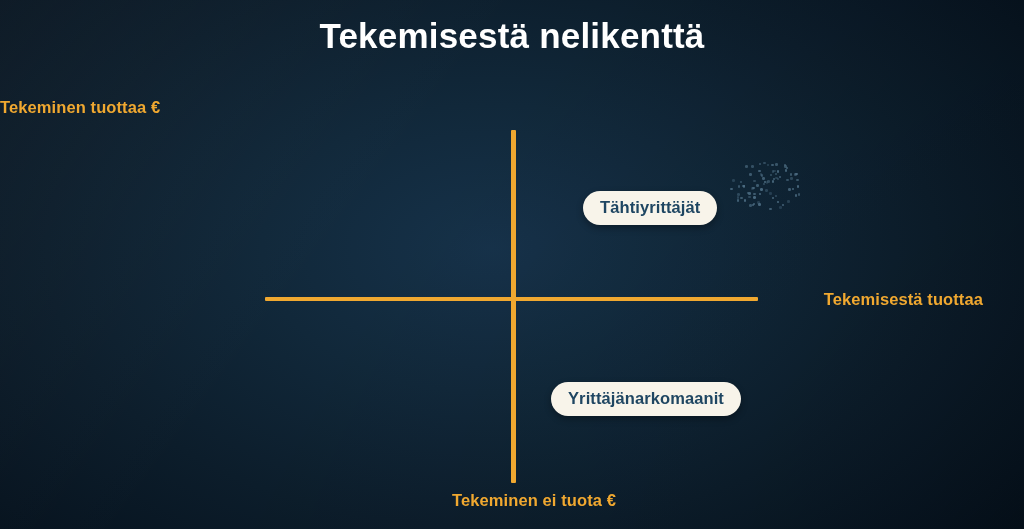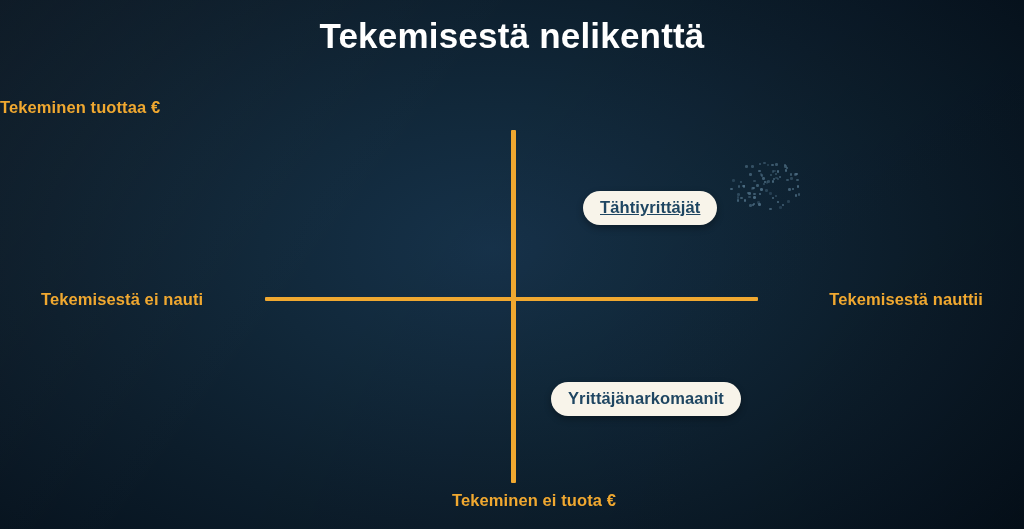--- a/index.html
+++ b/index.html
@@ -79,21 +79,21 @@
     font-size:16.5px;
     font-weight:bold;
     letter-spacing:0.1px;
     padding:7px 17px 9px 17px;
     border-radius:999px;
     white-space:nowrap;
     box-shadow:0 3px 7px rgba(0,0,0,0.33);
     line-height:1.12;
   }
   #pill-q2 { left:272px; top:191px; }   
-  #pill-q1 { left:583px; top:191px;text-decoration:underline; }   
+  #pill-q1 { left:583px; top:191px; }   
   #pill-q3 { left:306px; top:382px; }   
   #pill-q4 { left:551px; top:382px; }   
 
   
   #dot-cluster {
     position:absolute;
     left:726px;
     top:158px;
     width:78px;
     height:52px;
@@ -114,22 +114,21 @@
 
   <div id="sheen"></div>
 
   <h1 id="title">Tekemisestä nelikenttä</h1>
 
   <div class="axis" id="axis-vertical"></div>
   <div class="axis" id="axis-horizontal"></div>
 
   <div class="axis-label" id="label-top">Tekeminen tuottaa €</div>
   <div class="axis-label" id="label-bottom">Tekeminen ei tuota €</div>
-  <div class="axis-label" id="label-left">Tekemisestä ei nauti</div>
-  <div class="axis-label" id="label-right">Tekemisestä nauttii</div>
+  <div class="axis-label" id="label-right">Tekemisestä tuottaa</div>
 
   <div class="pill" id="pill-q1">Tähtiyrittäjät</div>
   <div class="pill" id="pill-q4">Yrittäjänarkomaanit</div>
 
   <div id="dot-cluster">
       <div class="d" style="left: 39.3px; top: 31px; opacity: 0.45;"></div>
       <div class="d" style="left: 31.4px; top: 43px; opacity: 0.39;"></div>
       <div class="d" style="left: 11px; top: 35.1px; opacity: 0.49;"></div>
       <div class="d" style="left: 10.8px; top: 41px; opacity: 0.79;"></div>
       <div class="d" style="left: 50.8px; top: 12.2px; opacity: 0.88;"></div>

